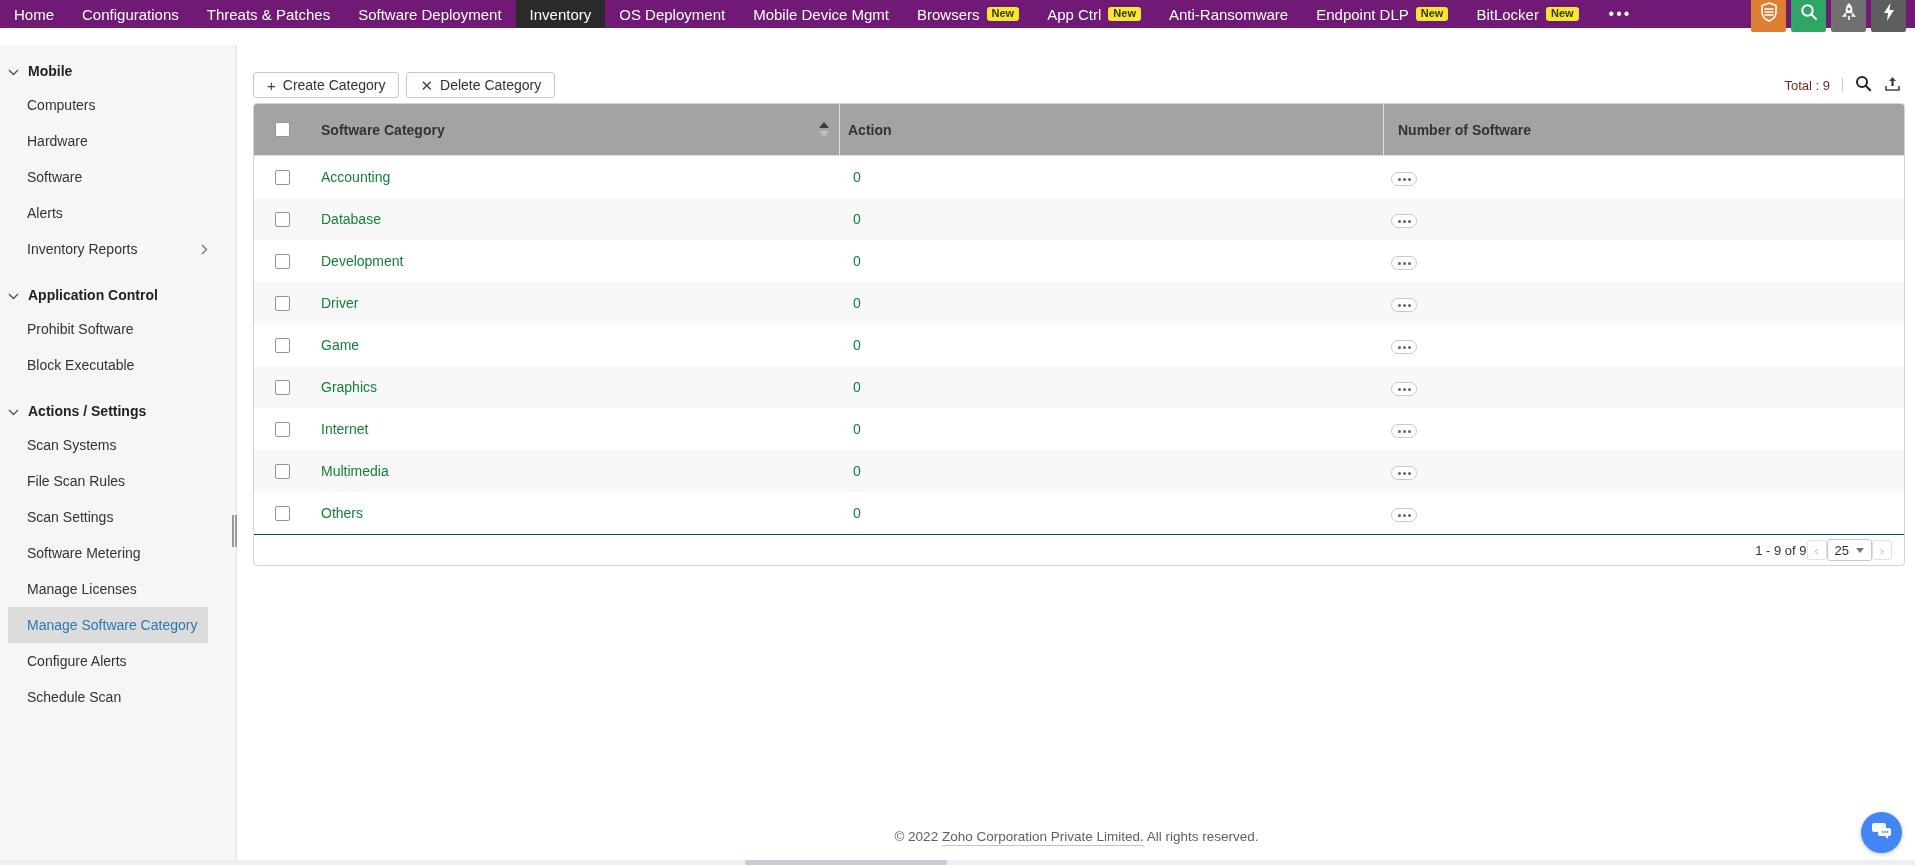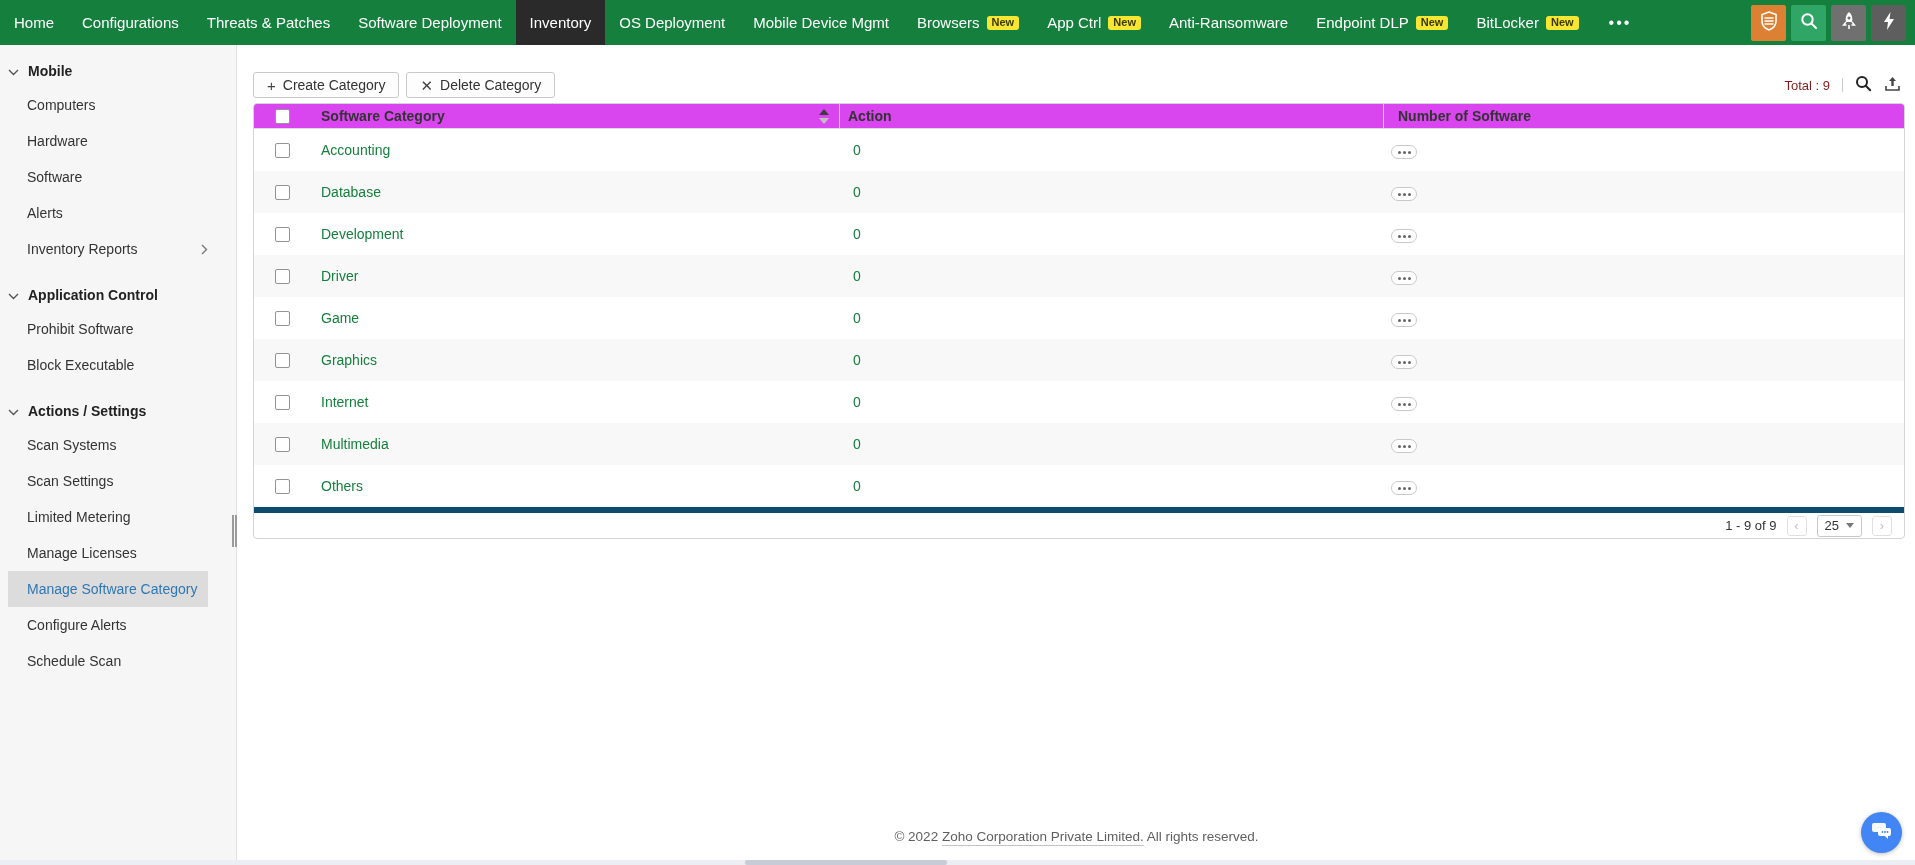--- a/index.html
+++ b/index.html
@@ -1,21 +1,21 @@
 <!DOCTYPE html>
 <html><head>
 <meta charset="utf-8">
 <style>
   * { box-sizing: border-box; margin: 0; padding: 0; }
   html,body { width:1915px; height:865px; overflow:hidden; }
   body { font-family:"Liberation Sans", sans-serif; background:#fff; position:relative; }
 
   
-  .topnav { position:absolute; top:0; left:0; width:100%; height:45px;
-            background:#15803d; display:flex; align-items:stretch; color:#fff; }
+  .topnav { position:absolute; top:0; left:0; width:100%; height:28px;
+            background:#701a75; display:flex; align-items:stretch; color:#fff; }
   .nav-item { display:flex; align-items:center; gap:7px; padding:0 14px;
               font-size:15px; cursor:pointer; white-space:nowrap; }
   .nav-item.active { background:#2a2a2a; }
   .badge-new { background:#f7e733; color:#3a3a00; font-size:11px; font-weight:bold;
                padding:1px 5px 2px; border-radius:3px; line-height:1; }
   .nav-more { display:flex; align-items:center; padding:0 16px; font-size:16px;
               letter-spacing:2px; cursor:pointer; }
   .nav-right { margin-left:auto; display:flex; align-items:center; gap:5px; padding-right:9px; }
   .nav-icon-btn { width:35px; height:36px; border-radius:2px; display:flex;
                   align-items:center; justify-content:center; cursor:pointer; color:#fff; }
@@ -50,21 +50,21 @@
 
   .toolbar-right { position:absolute; top:30px; right:14px; display:flex;
                    align-items:center; gap:12px; font-size:13px; color:#7f1d1d; }
   .vdiv { width:1px; height:14px; background:#ccc; }
   .icon-btn { display:flex; align-items:center; justify-content:center; cursor:pointer; color:#222; }
 
   
   .tbl { position:absolute; top:58px; left:15px; right:10px;
          border:1px solid #d4d4d4; border-radius:4px; overflow:hidden; background:#fff; }
   .trow { display:grid; grid-template-columns:57px 528px 544px 1fr; align-items:center; }
-  .thead { background:#d946ef; height:25px; font-weight:bold; font-size:14px; color:#333;
+  .thead { background:#a3a3a3; height:52px; font-weight:bold; font-size:14px; color:#333;
            border-bottom:1px solid #ddd; }
   .thead .cell { display:flex; align-items:center; height:100%; }
   .cell-check { justify-content:center; display:flex; align-items:center; }
   .cell-cat { padding-left:10px; }
   .cell-num { padding-left:14px; }
   .cell-act { padding-left:8px; }
   .thead .cell-num, .thead .cell-act { border-left:1px solid #ddd; }
   .sorter { margin-left:auto; margin-right:10px; display:flex; flex-direction:column;
             gap:3px; cursor:pointer; }
   .tri-up { width:0; height:0; border-left:5px solid transparent; border-right:5px solid transparent;
@@ -73,22 +73,22 @@
             border-top:6px solid #c0c0c0; }
   .tbody .trow { height:42px; font-size:14px; color:#15803d; }
   .tbody .trow:nth-child(even) { background:#f8f8f8; }
   .cbx { width:15px; height:15px; border:1px solid #949494; border-radius:2px;
          background:#fff; display:inline-block; cursor:pointer; }
   .ellipsis-btn { width:26px; height:14px; border:1px solid #c9c9c9; border-radius:8px;
                   display:inline-flex; align-items:center; justify-content:center; gap:2px;
                   cursor:pointer; background:#fff; }
   .ellipsis-btn i { width:3px; height:3px; border-radius:50%; background:#666; }
 
-  .pager { height:31px; border-top:6px solid #0c4a6e; display:flex; align-items:center;
-           justify-content:flex-end; gap:10px; padding-right:12px; font-size:13px; color:#333; }
+  .pager { height:31px; border-top:1px solid #0c4a6e; display:flex; align-items:center;
+           justify-content:flex-end; padding-right:12px; font-size:13px; color:#333; }
   .pg-nav { width:20px; height:20px; border:1px solid #e0e0e0; border-radius:3px; color:#c0c0c0;
             display:flex; align-items:center; justify-content:center; font-size:13px; cursor:default; }
   .pg-size { height:22px; min-width:44px; border:1px solid #c9c9c9; border-radius:3px;
              display:flex; align-items:center; justify-content:center; gap:7px; padding:0 7px;
              cursor:pointer; background:#fff; }
   .caret-dn { width:0; height:0; border-left:4px solid transparent; border-right:4px solid transparent;
               border-top:5px solid #777; }
 
   
   .footer { position:absolute; bottom:21px; left:0; right:0; text-align:center;
@@ -236,24 +236,27 @@
     <div class="side-title">
       <span><svg width="11" height="7" viewBox="0 0 11 7">
             <polyline points="1,1 5.5,5.5 10,1" fill="none" stroke="#555" stroke-width="1.4"></polyline>
           </svg></span>
       <span>Actions / Settings</span>
     </div>
     <div class="side-item">
         <span>Scan Systems</span>
       </div>
     <div class="side-item">
+        <span>File Scan Rules</span>
+      </div>
+    <div class="side-item">
         <span>Scan Settings</span>
       </div>
     <div class="side-item">
-        <span>Limited Metering</span>
+        <span>Software Metering</span>
       </div>
     <div class="side-item">
         <span>Manage Licenses</span>
       </div>
     <div class="side-item selected">
         <span>Manage Software Category</span>
       </div>
     <div class="side-item">
         <span>Configure Alerts</span>
       </div>

